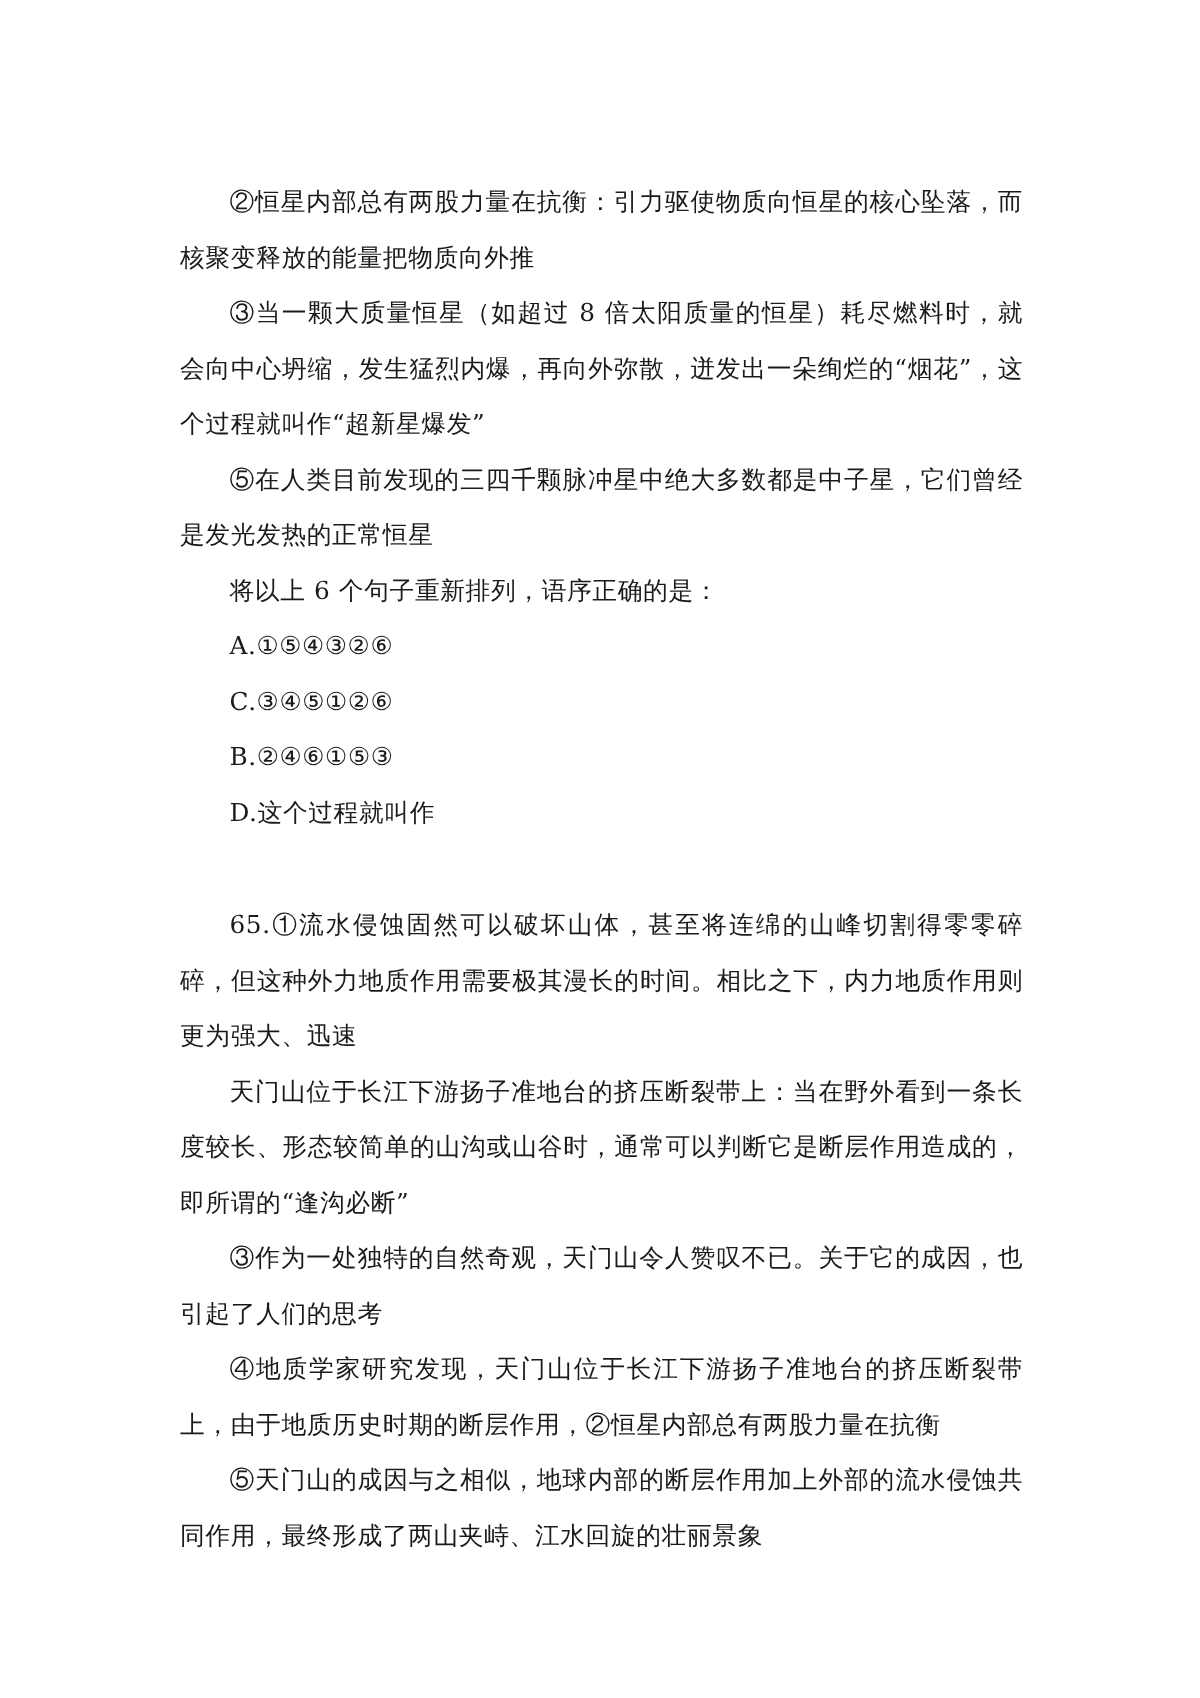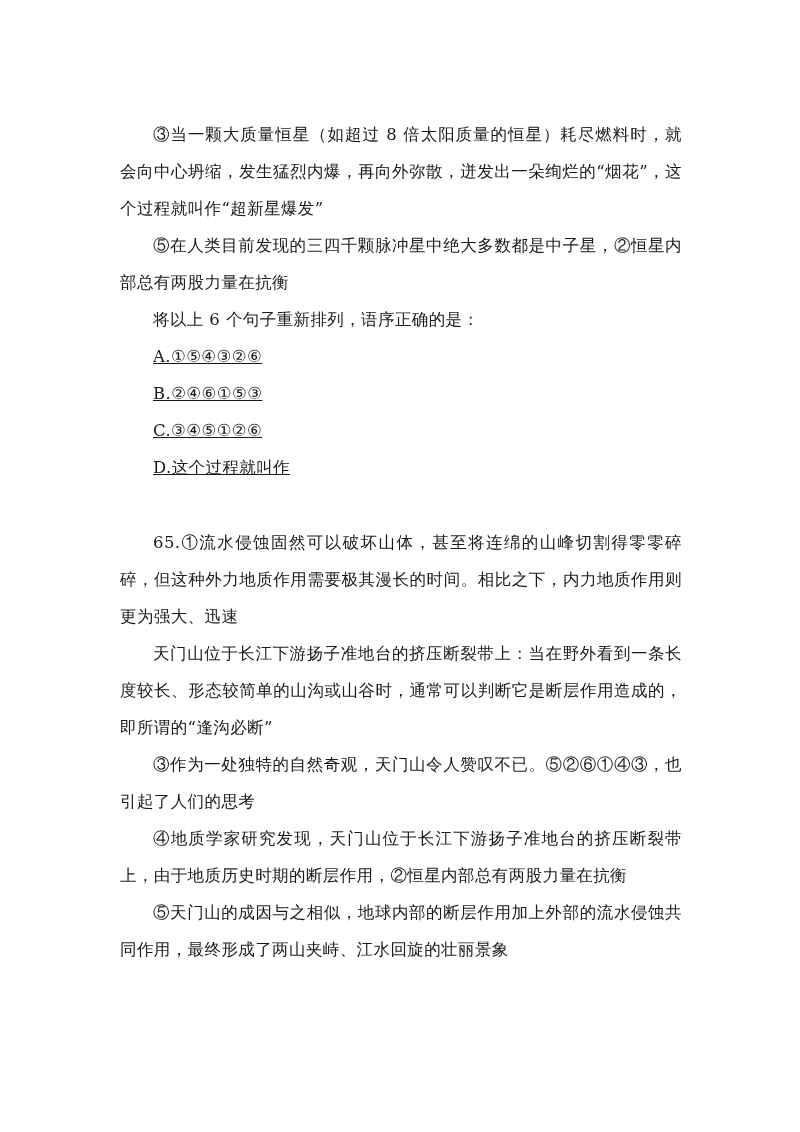--- a/index.html
+++ b/index.html
@@ -1,40 +1,41 @@
 <!DOCTYPE html>
 <html><head>
 <meta charset="utf-8">
 <style>
   html, body { margin: 0; padding: 0; background: #ffffff; }
   body { width: 800px; height: 1132px; position: relative; overflow: hidden;
          font-family: "DejaVu Serif", "Liberation Serif", serif; color: #1a1a1a; }
   .page { position: absolute; left: 120px; top: 116px; width: 562px; }
   .p { font-size: 16.5px; line-height: 37px; margin: 0; text-indent: 33px;
        letter-spacing: 0.4px; text-align: justify; }
-  .opt { font-size: 16.5px; line-height: 37px; margin: 0; padding-left: 33px; letter-spacing: 0.4px; text-decoration: underline; }
+  .opt { font-size: 16.5px; line-height: 37px; margin: 0; padding-left: 33px; letter-spacing: 0.4px; }
   .gap { height: 38px; }
 </style>
 </head>
 <body>
 
 <div class="page">
   <section>
+    <p class="p">②恒星内部总有两股力量在抗衡：引力驱使物质向恒星的核心坠落，而核聚变释放的能量把物质向外推</p>
     <p class="p">③当一颗大质量恒星（如超过 8 倍太阳质量的恒星）耗尽燃料时，就会向中心坍缩，发生猛烈内爆，再向外弥散，迸发出一朵绚烂的“烟花”，这个过程就叫作“超新星爆发”</p>
-    <p class="p">⑤在人类目前发现的三四千颗脉冲星中绝大多数都是中子星，②恒星内部总有两股力量在抗衡</p>
+    <p class="p">⑤在人类目前发现的三四千颗脉冲星中绝大多数都是中子星，它们曾经是发光发热的正常恒星</p>
     <p class="p">将以上 6 个句子重新排列，语序正确的是：</p>
     <p class="opt">A.①⑤④③②⑥</p>
+    <p class="opt">C.③④⑤①②⑥</p>
     <p class="opt">B.②④⑥①⑤③</p>
-    <p class="opt">C.③④⑤①②⑥</p>
     <p class="opt">D.这个过程就叫作</p>
   </section>
 
   <div class="gap"></div>
 
   <section>
     <p class="p">65.①流水侵蚀固然可以破坏山体，甚至将连绵的山峰切割得零零碎碎，但这种外力地质作用需要极其漫长的时间。相比之下，内力地质作用则更为强大、迅速</p>
     <p class="p">天门山位于长江下游扬子准地台的挤压断裂带上：当在野外看到一条长度较长、形态较简单的山沟或山谷时，通常可以判断它是断层作用造成的，即所谓的“逢沟必断”</p>
-    <p class="p">③作为一处独特的自然奇观，天门山令人赞叹不已。⑤②⑥①④③，也引起了人们的思考</p>
+    <p class="p">③作为一处独特的自然奇观，天门山令人赞叹不已。关于它的成因，也引起了人们的思考</p>
     <p class="p">④地质学家研究发现，天门山位于长江下游扬子准地台的挤压断裂带上，由于地质历史时期的断层作用，②恒星内部总有两股力量在抗衡</p>
     <p class="p">⑤天门山的成因与之相似，地球内部的断层作用加上外部的流水侵蚀共同作用，最终形成了两山夹峙、江水回旋的壮丽景象</p>
 
   </section>
 </div>
 
 </body></html>

